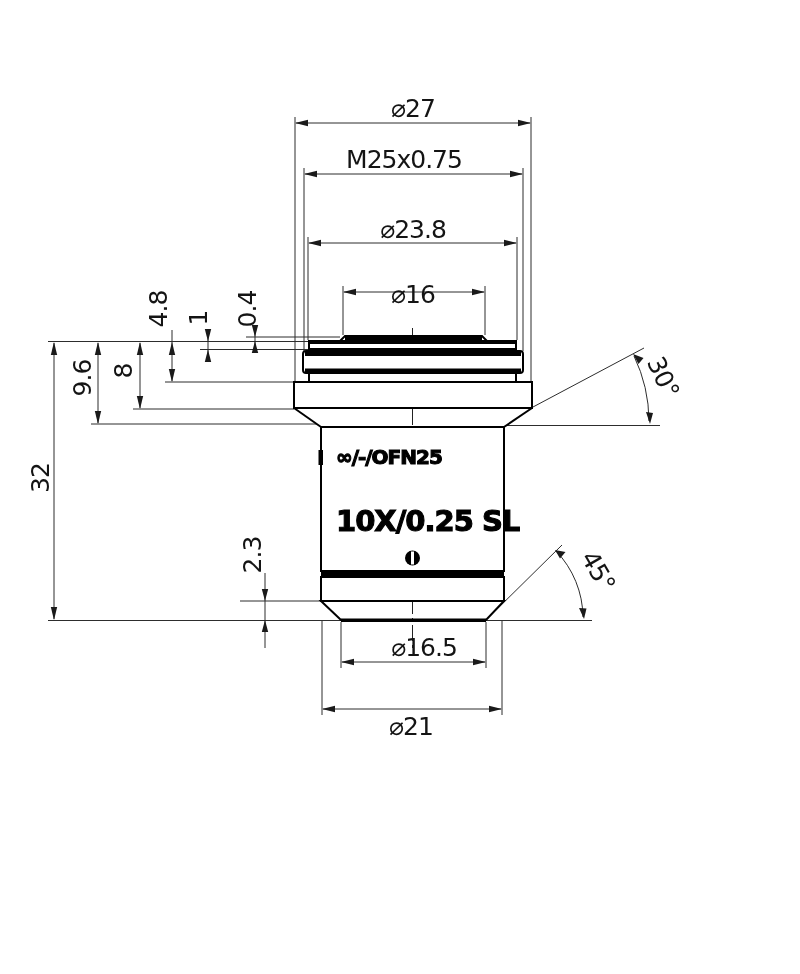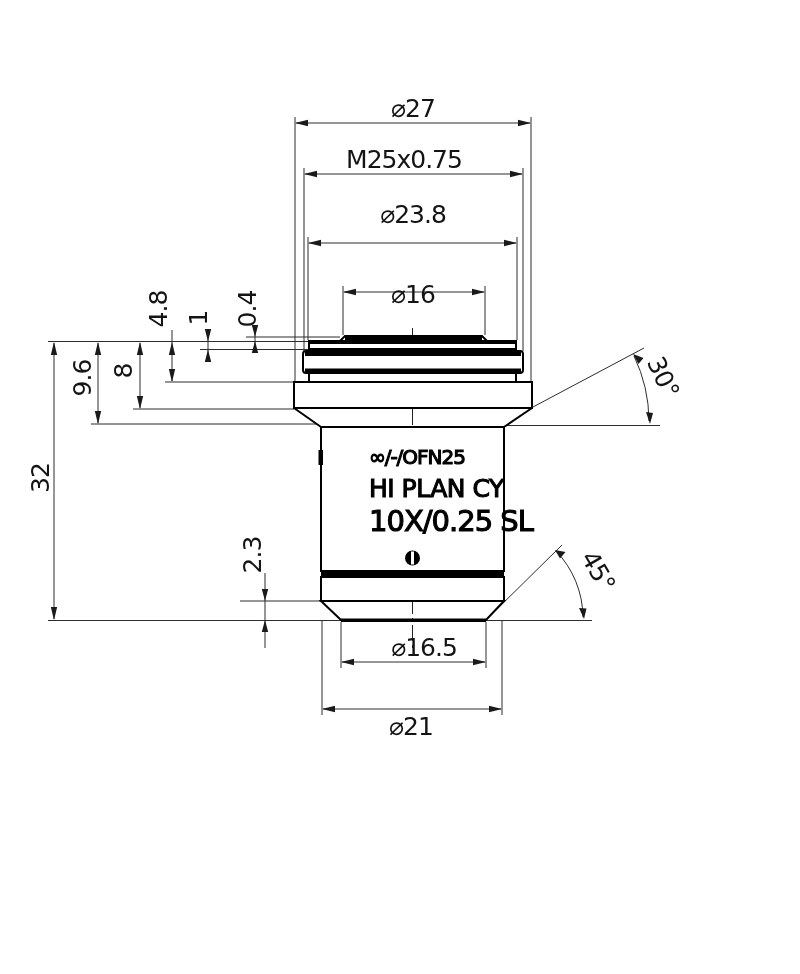--- a/index.html
+++ b/index.html
@@ -9,22 +9,22 @@
   }
   #stage svg{position:absolute;left:0;top:0;}
   .dimtext{
     position:absolute;font-size:25px;letter-spacing:-1px;color:#141414;
     white-space:nowrap;transform:translate(-50%,-50%);line-height:1;
   }
   .dimtext.vert{transform:translate(-50%,-50%) rotate(-90deg);}
   .dimtext.a30{transform:translate(-50%,-50%) rotate(65deg);}
   .dimtext.a45{transform:translate(-50%,-50%) rotate(60deg);}
   .engrave{
-    position:absolute;left:336px;color:#000;font-weight:normal;white-space:nowrap;
-    font-family:"DejaVu Sans",sans-serif;line-height:1;margin-left:33px;
+    position:absolute;left:336px;color:#000;font-weight:bold;white-space:nowrap;
+    font-family:"DejaVu Sans",sans-serif;line-height:1;
     -webkit-text-stroke:1.1px #000;
   }
   .engrave.l1{top:447px;font-size:20px;letter-spacing:-1px;}
   .engrave.l2{top:476px;font-size:25px;letter-spacing:-0.5px;}
   .engrave.l3{top:507px;font-size:29px;letter-spacing:-1px;}
 </style>
 </head>
 <body>
 
 <div id="stage">
@@ -164,33 +164,32 @@
     </g>
 
     <g>
       <circle cx="412.5" cy="558" r="7.5" fill="#000"></circle>
       <rect x="411" y="551.5" width="3" height="13" fill="#fff"></rect>
     </g>
   </svg>
 
   <div class="dimtext" style="left:413px;top:108px;">⌀27</div>
   <div class="dimtext" style="left:404px;top:159px;">M25x0.75</div>
-  <div class="dimtext" style="left:413px;top:214px;">⌀23.8</div>
+  <div class="dimtext" style="left:413px;top:229px;">⌀23.8</div>
   <div class="dimtext" style="left:413px;top:294px;">⌀16</div>
   <div class="dimtext" style="left:424px;top:647px;">⌀16.5</div>
   <div class="dimtext" style="left:411px;top:694px;margin-top:32px;">⌀21</div>
 
   <div class="dimtext vert" style="left:40px;top:478px;">32</div>
   <div class="dimtext vert" style="left:82px;top:378px;">9.6</div>
   <div class="dimtext vert" style="left:123px;top:371px;">8</div>
   <div class="dimtext vert" style="left:158px;top:309px;">4.8</div>
   <div class="dimtext vert" style="left:198px;top:318px;">1</div>
   <div class="dimtext vert" style="left:247px;top:309px;">0.4</div>
   <div class="dimtext vert" style="left:252px;top:555px;">2.3</div>
 
   <div class="dimtext a30" style="left:663px;top:377px;">30°</div>
   <div class="dimtext a45" style="left:598px;top:571px;">45°</div>
 
   <div class="engrave l1">∞/-/OFN25</div>
-  <div class="engrave l2">HI PLAN CY</div>
   <div class="engrave l3">10X/0.25 SL</div>
 
 </div>
 
 </body></html>

